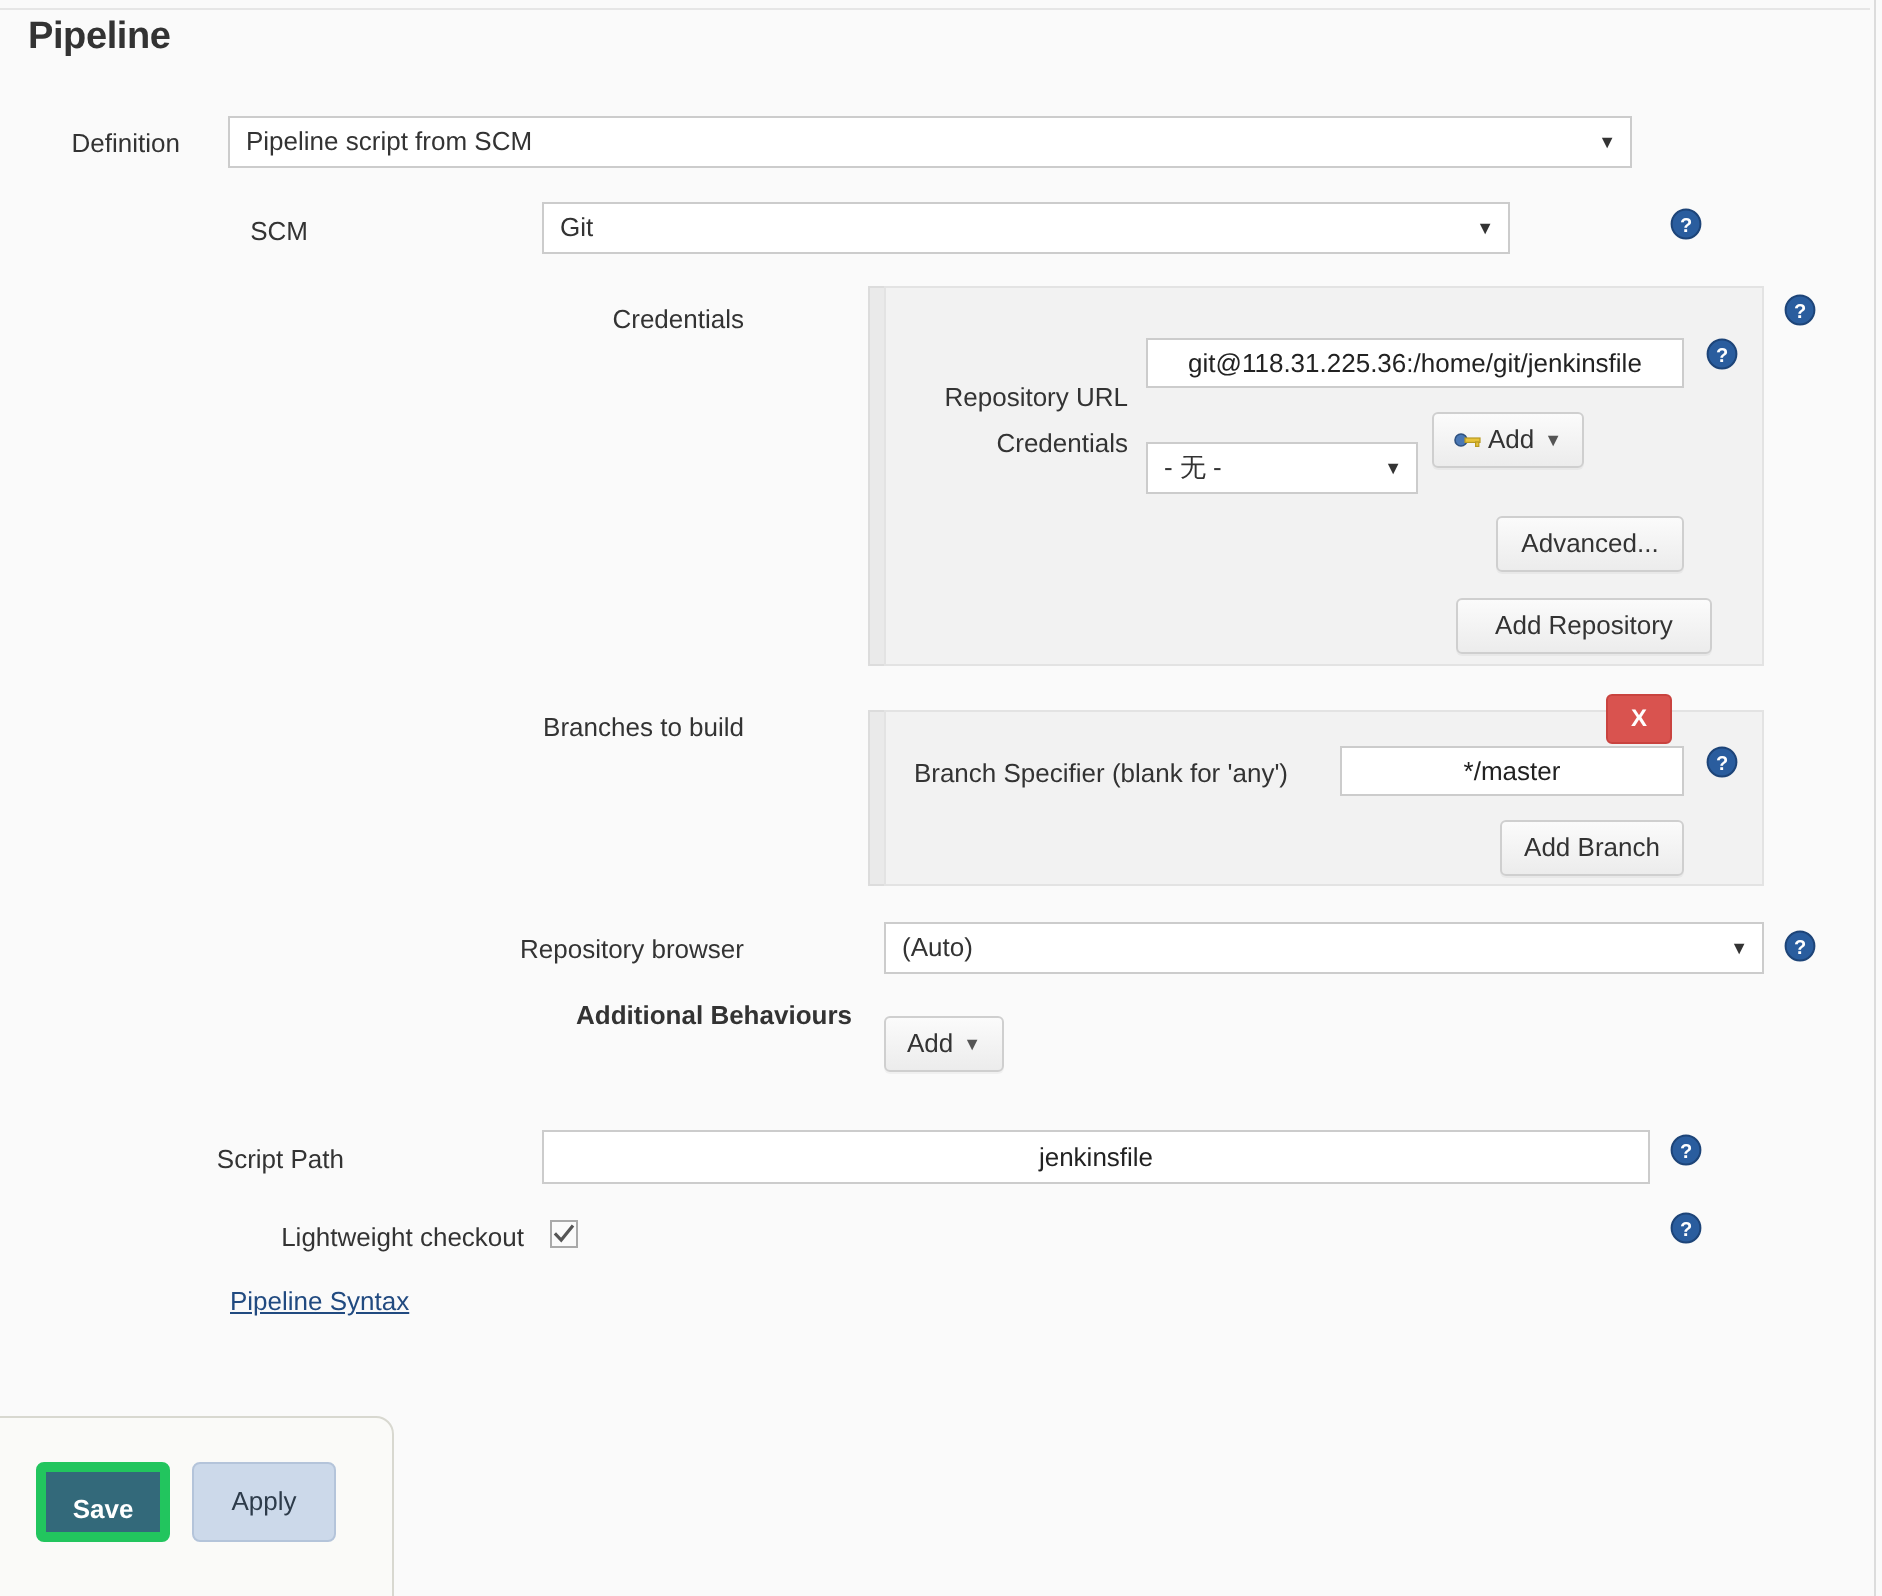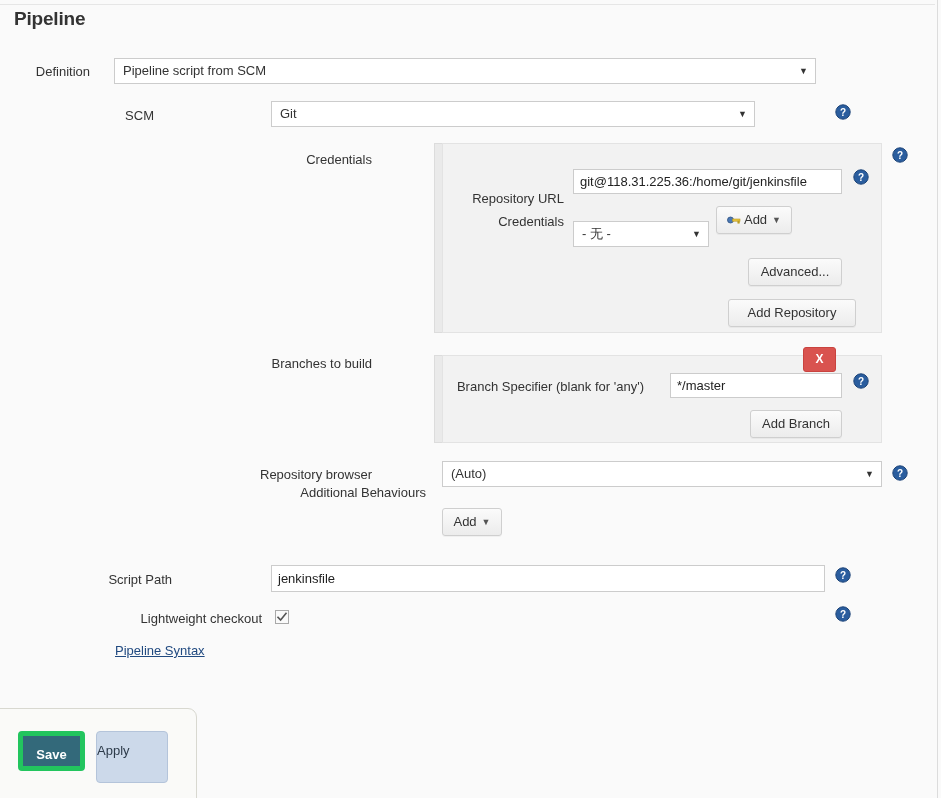--- a/index.html
+++ b/index.html
@@ -80,20 +80,21 @@
     box-sizing: border-box;
     border: 1px solid #ccc;
     background: #fff;
     height: 25px;
     line-height: 23px;
     padding: 0 6px;
     font-size: 13px;
     color: #222;
     white-space: nowrap;
     overflow: hidden;
+    text-align: center;
   }
 
   
   .panel {
     position: absolute;
     box-sizing: border-box;
     background: #f2f2f2;
     border: 1px solid #e3e3e3;
   }
   .drag-bar {
@@ -207,27 +208,28 @@
     font-weight: bold;
     text-align: center;
     line-height: 38px;
     cursor: pointer;
   }
   .btn-apply {
     position: absolute;
     left: 101px;
     top: 22px;
     width: 72px;
-    height: 52px;
+    height: 40px;
     box-sizing: border-box;
     background: #ccd9ea;
     border: 1px solid #b4c4da;
     border-radius: 4px;
     color: #2d3b4a;
     font-size: 13px;
+    text-align: center;
     line-height: 38px;
     cursor: pointer;
   }
 </style>
 </head>
 <body>
 
 <div class="top-divider"></div>
 <div class="right-edge"></div>
 
@@ -308,21 +310,21 @@
   <span>(Auto)</span>
   <span class="caret">▼</span>
 </div>
 <div class="help" style="left:892px; top:465px;">
   <svg width="16" height="16" viewBox="0 0 16 16">
       <circle cx="8" cy="8" r="7.2" fill="#2a5d9e" stroke="#1d4478" stroke-width="1"></circle>
       <text x="8" y="12" font-size="10" font-family="Liberation Sans, sans-serif" font-weight="bold" fill="#fff" text-anchor="middle">?</text>
     </svg>
 </div>
 
-<div class="lbl" style="left:236px; top:485px; width:190px;">Additional Behaviours</div>
+<div class="lbl" style="left:236px; top:500px; width:190px;font-weight:bold;">Additional Behaviours</div>
 <div class="btn" style="left:442px; top:508px; width:60px; height:28px; line-height:26px;">
   <span>Add</span><span class="caret">▼</span>
 </div>
 
 <div class="lbl" style="left:60px; top:572px; width:112px;">Script Path</div>
 <div class="inp" style="left:271px; top:565px; width:554px; height:27px; line-height:25px;">jenkinsfile</div>
 <div class="help" style="left:835px; top:567px;">
   <svg width="16" height="16" viewBox="0 0 16 16">
       <circle cx="8" cy="8" r="7.2" fill="#2a5d9e" stroke="#1d4478" stroke-width="1"></circle>
       <text x="8" y="12" font-size="10" font-family="Liberation Sans, sans-serif" font-weight="bold" fill="#fff" text-anchor="middle">?</text>

